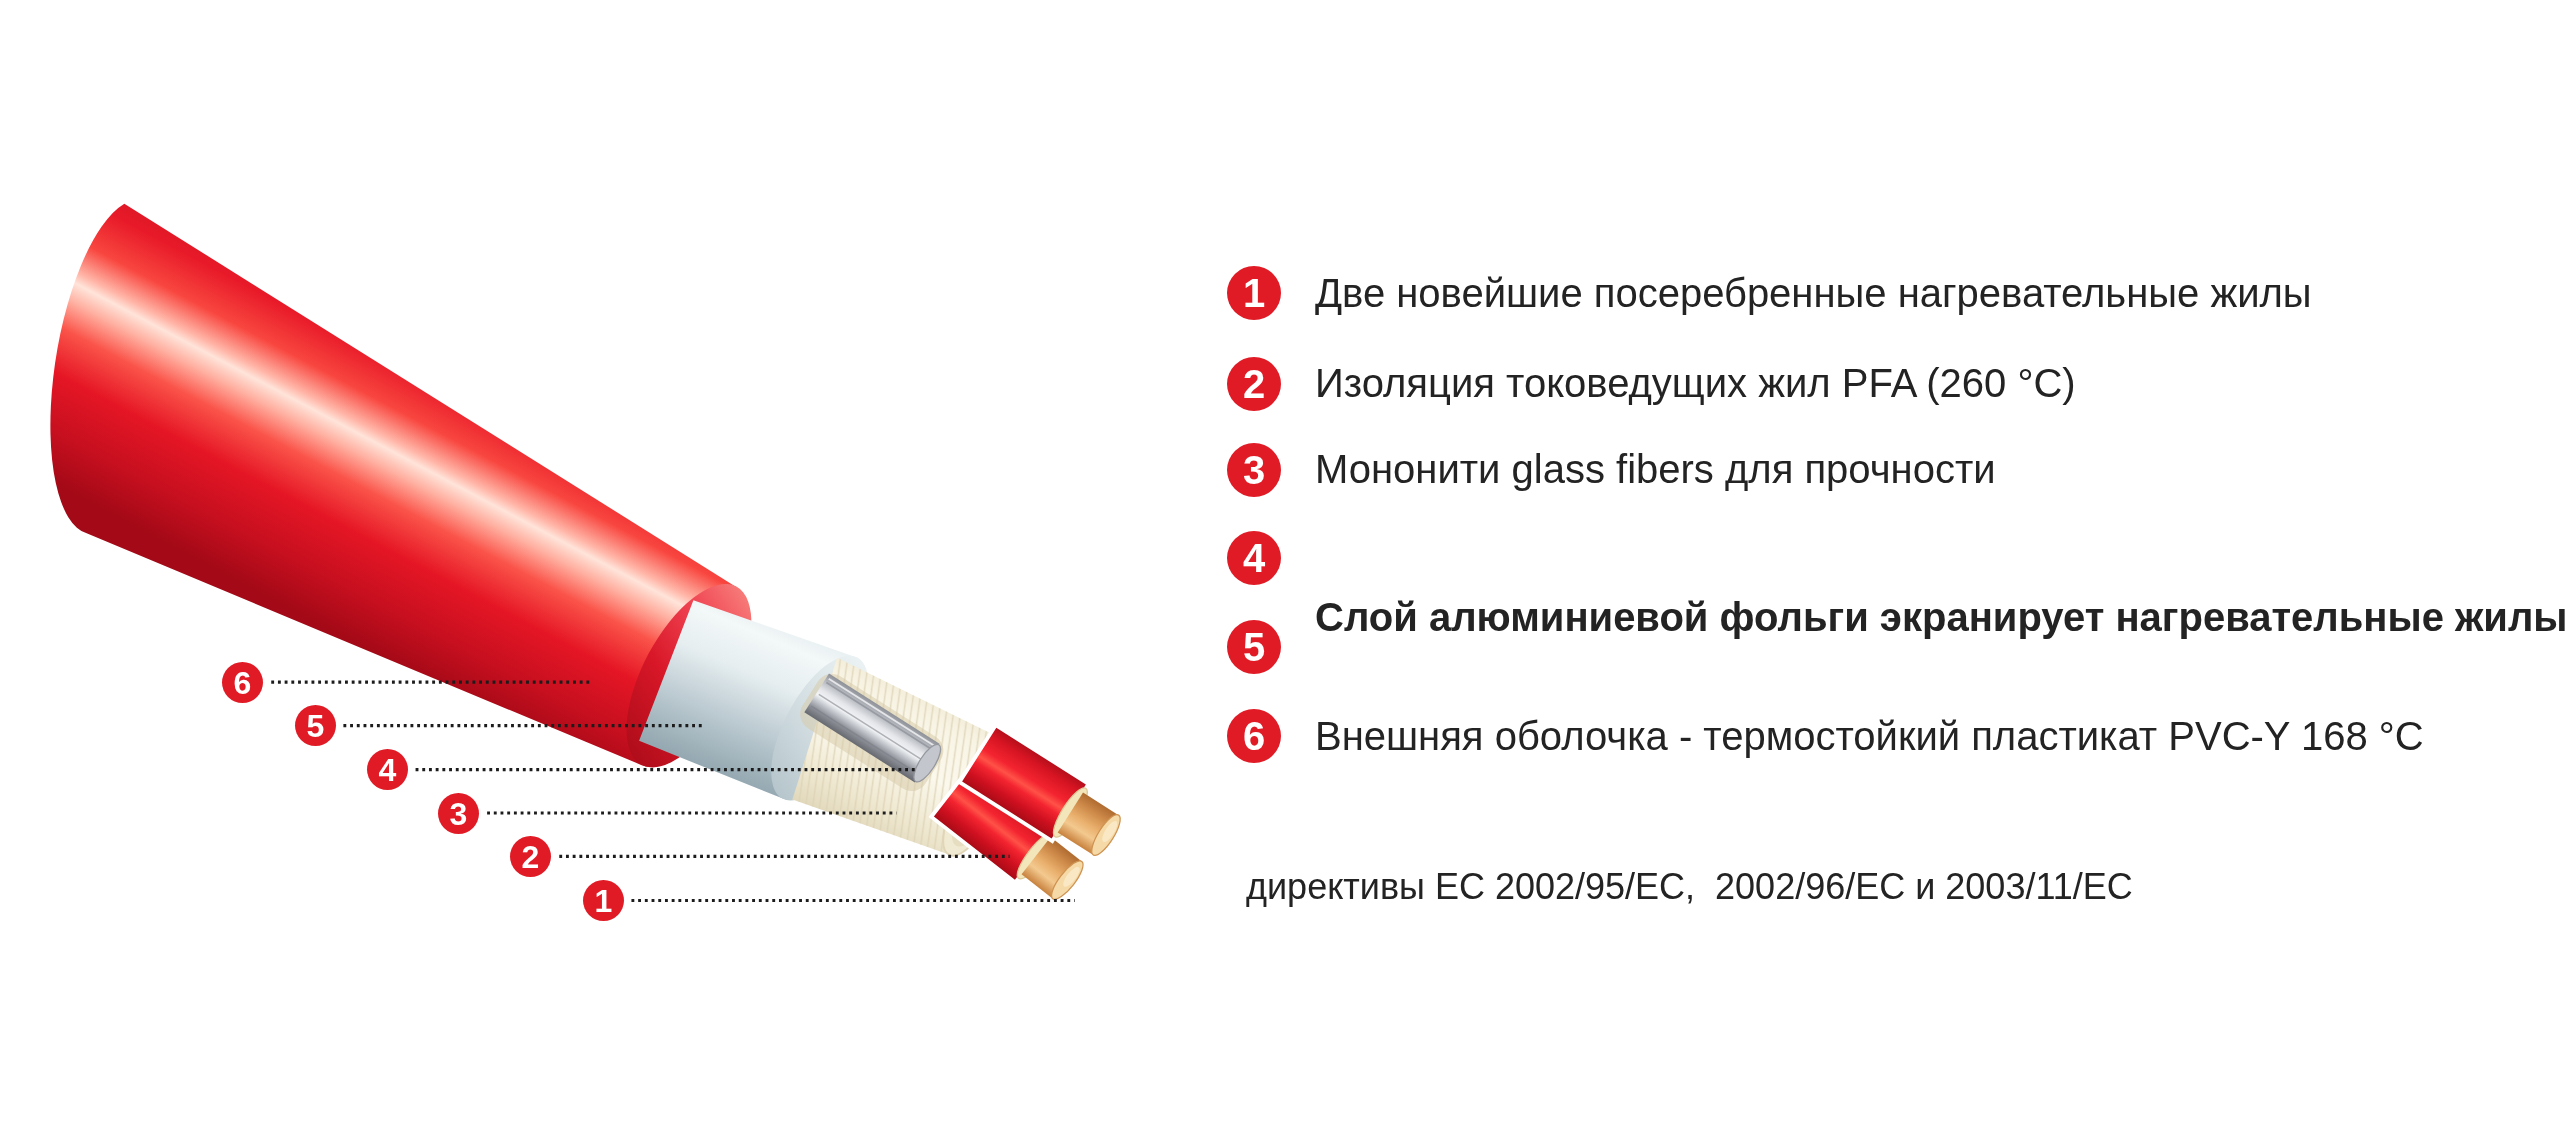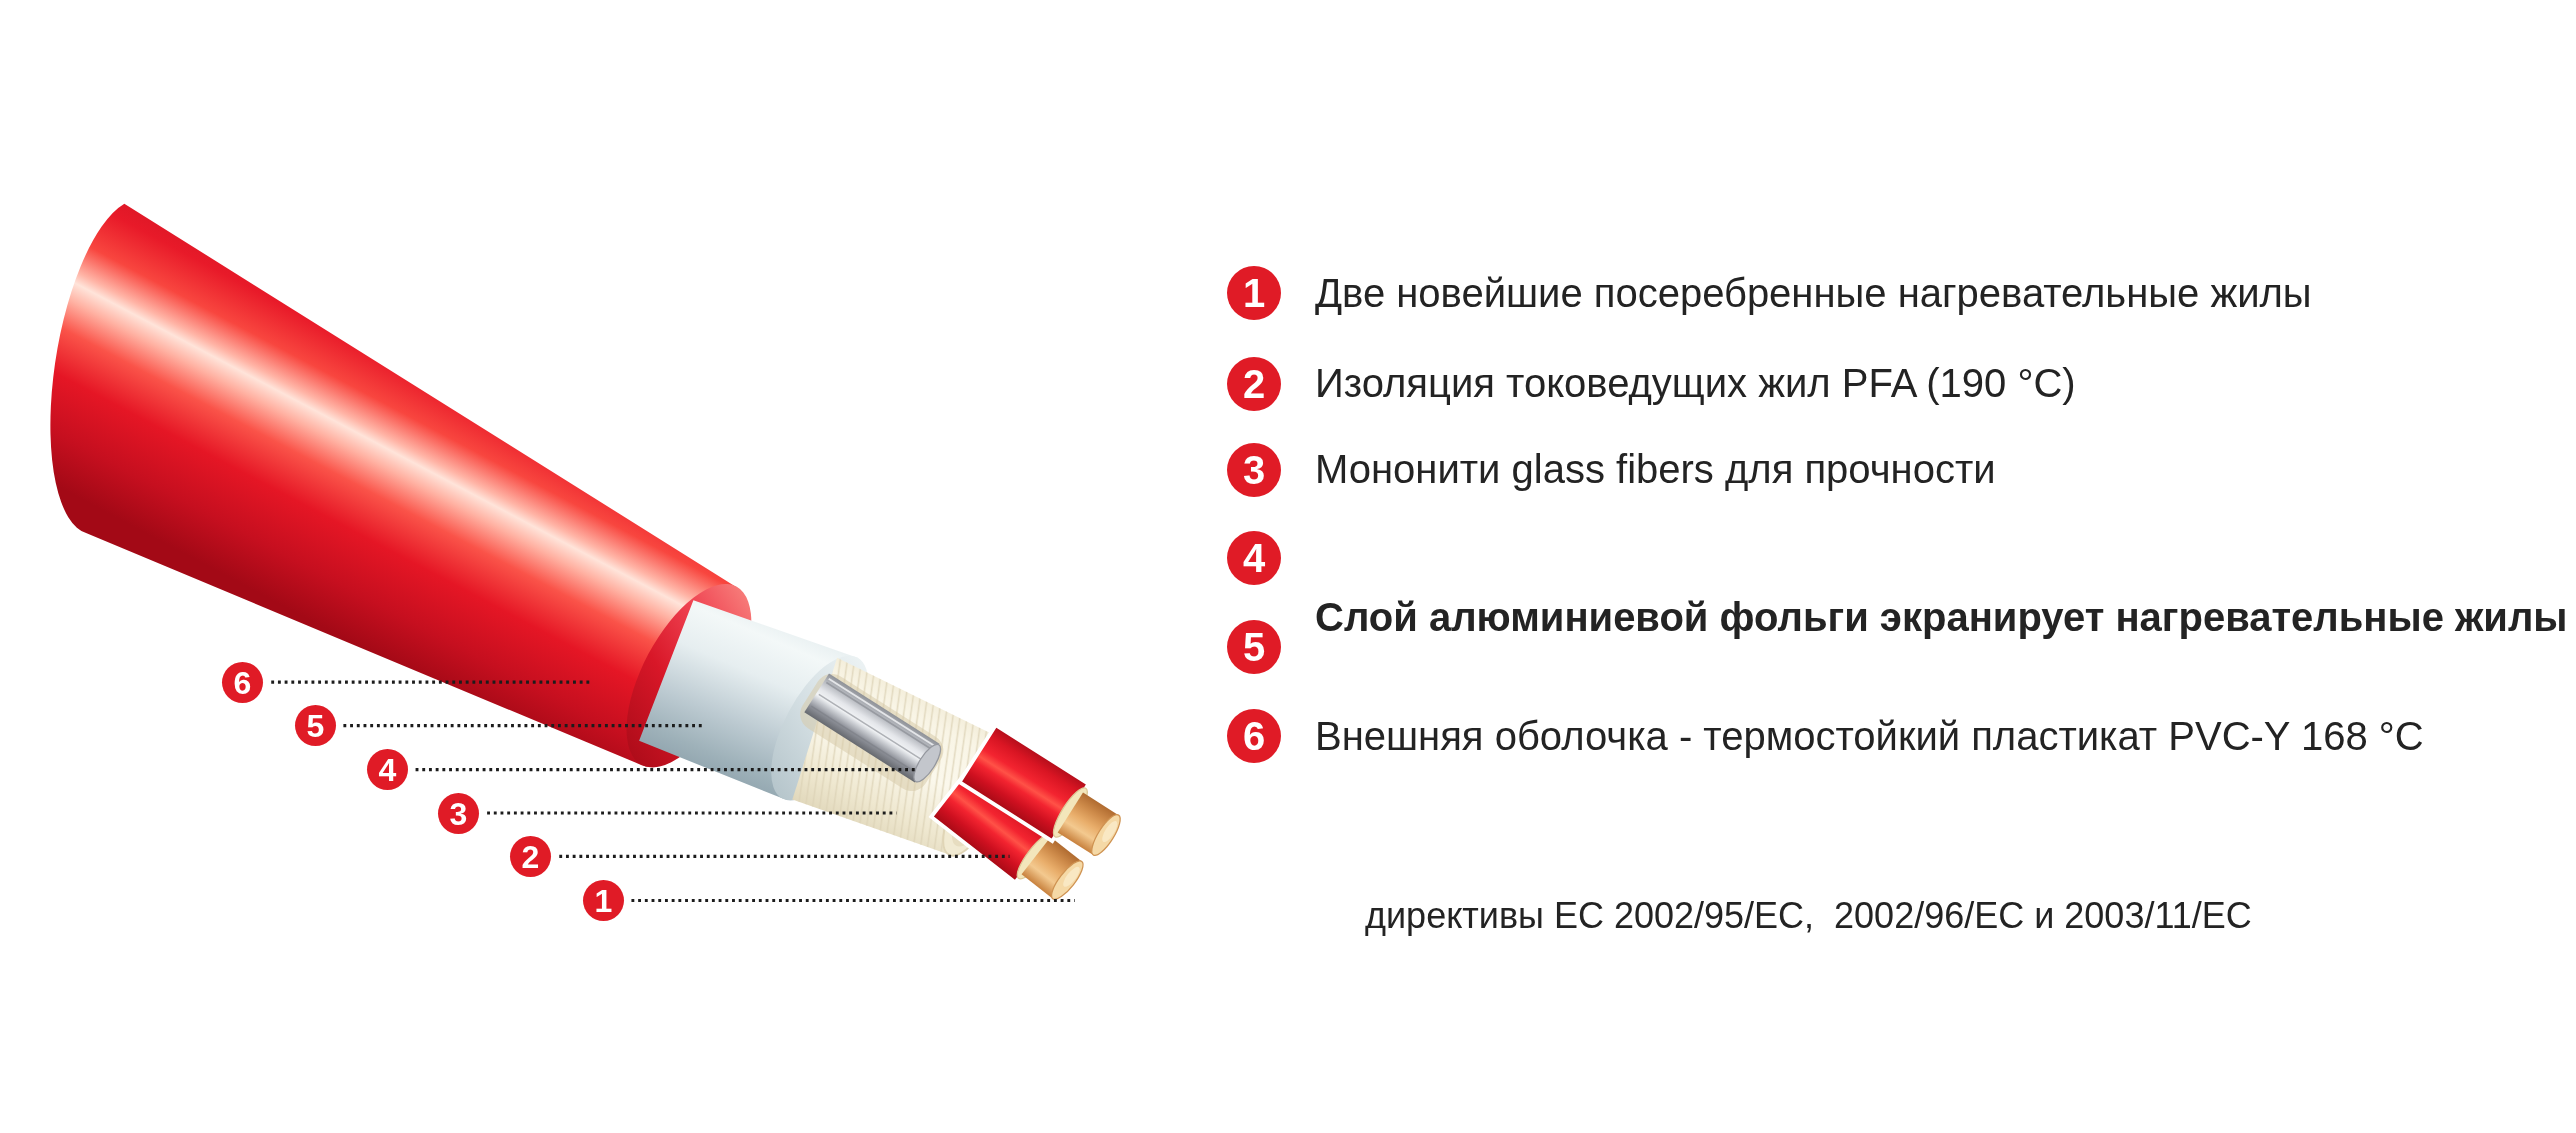--- a/index.html
+++ b/index.html
@@ -185,37 +185,37 @@
     </div>
 
   <div class="rbadge" style="left:1227px;top:266px;background:#e01b26;">
     <span>1</span>
     </div>
   <div class="ltext" style="left:1315px;top:265px;">Две новейшие посеребренные нагревательные жилы</div>
 
   <div class="rbadge" style="left:1227px;top:357px;background:#e01b26;">
     <span>2</span>
     </div>
-  <div class="ltext" style="left:1315px;top:355px;">Изоляция токоведущих жил PFA (190 °C)</div>
+  <div class="ltext" style="left:1315px;top:355px;">Изоляция токоведущих жил PFA (260 °C)</div>
 
   <div class="rbadge" style="left:1227px;top:443px;background:#e01b26;">
     <span>3</span>
     </div>
   <div class="ltext" style="left:1315px;top:441px;">Мононити glass fibers для прочности</div>
 
   <div class="rbadge" style="left:1227px;top:531px;background:#e01b26;">
     <span>4</span>
     </div>
 
   <div class="rbadge" style="left:1227px;top:620px;background:#e01b26;">
     <span>5</span>
     </div>
   <div class="ltext" style="left:1315px;top:589px;font-weight:bold;">Слой алюминиевой фольги экранирует нагревательные жилы</div>
 
   <div class="rbadge" style="left:1227px;top:709px;background:#e01b26;">
     <span>6</span>
     </div>
   <div class="ltext" style="left:1315px;top:708px;">Внешняя оболочка - термостойкий пластикат PVC-Y 168 °C</div>
 
-  <div class="note-line" style="left:1365px;top:861px;margin-top:29px;">директивы ЕС 2002/95/EC,  2002/96/EC и 2003/11/EC</div>
+  <div class="note-line" style="left:1246px;top:861px;">директивы ЕС 2002/95/EC,  2002/96/EC и 2003/11/EC</div>
 
 </div>
 
 
 </body></html>

